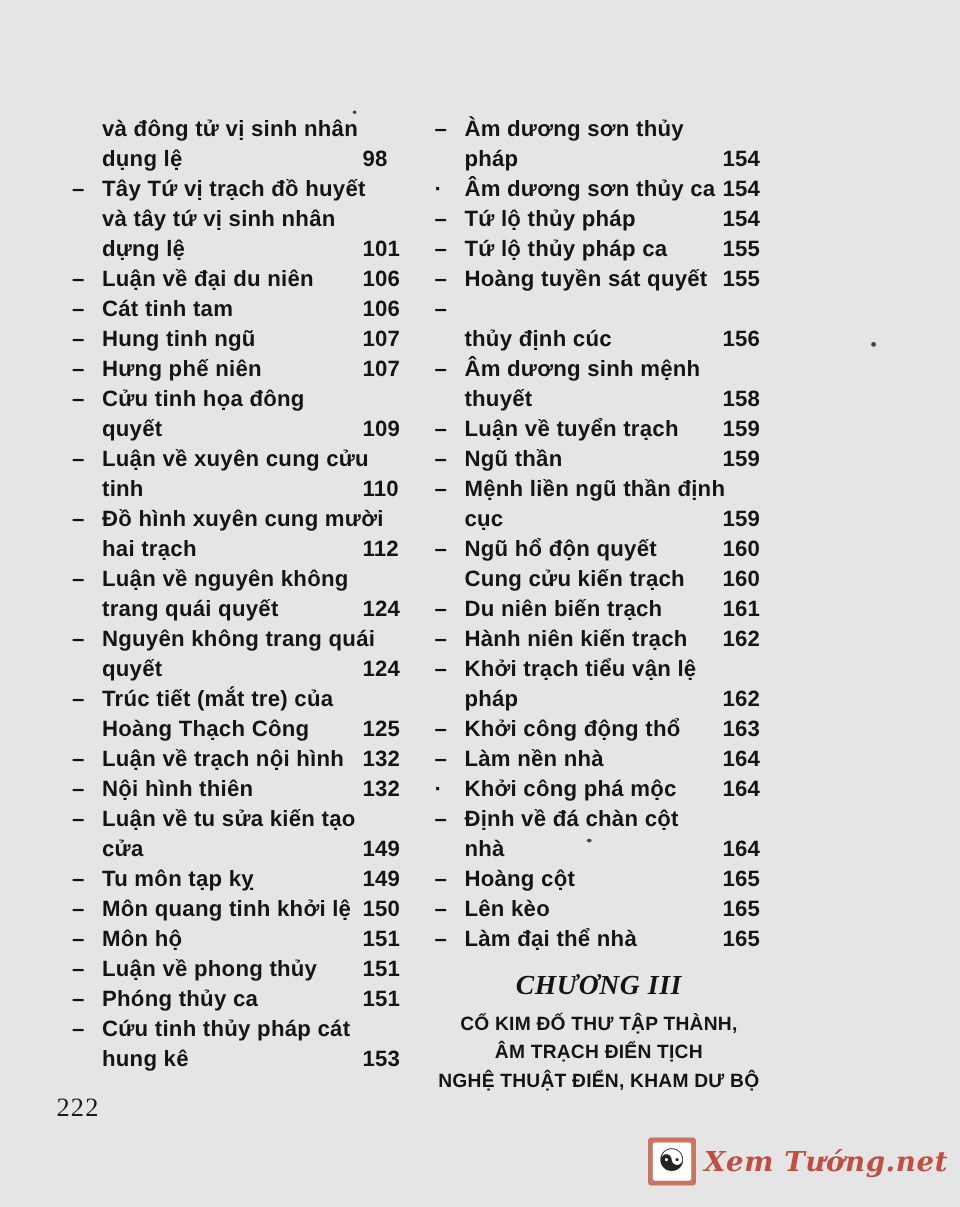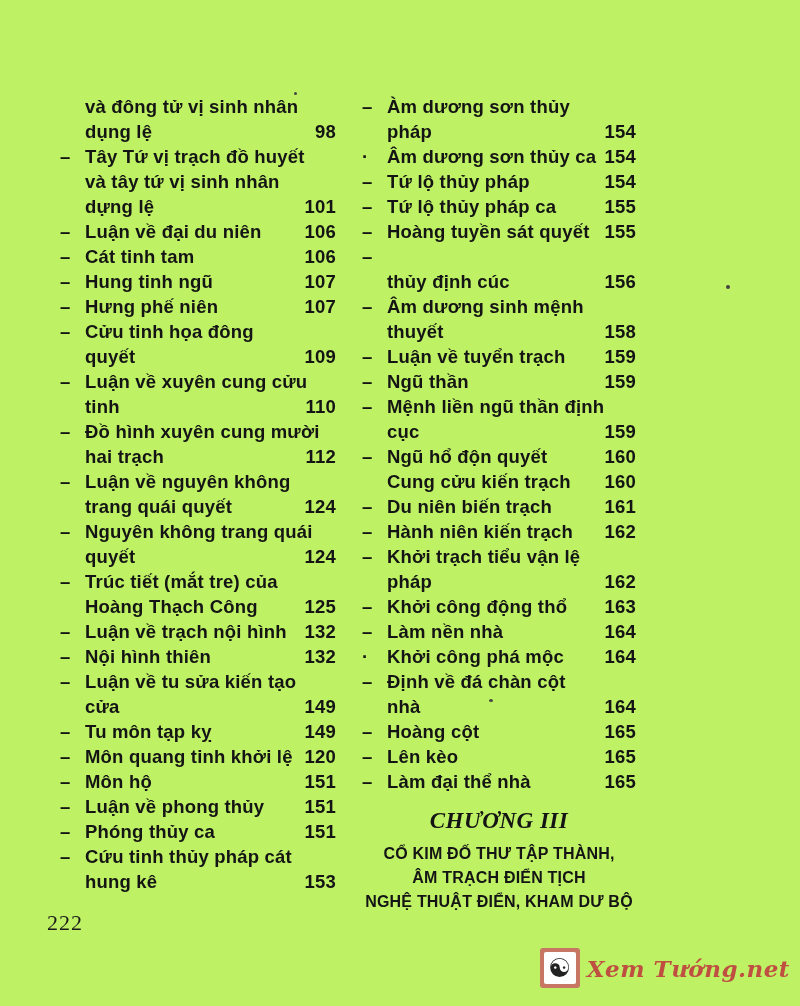--- a/index.html
+++ b/index.html
@@ -1,26 +1,26 @@
 <!DOCTYPE html>
 <html><head>
 <meta charset="utf-8">
 <style>
   html,body{margin:0;padding:0;}
   .page{
-    position:relative;width:800px;height:1006px;background:#bef264;
+    position:relative;width:800px;height:1006px;background:#e5e5e5;
     font-family:"Liberation Sans",sans-serif;color:#141414;overflow:hidden;
   }
   .toc-col{position:absolute;top:96px;}
   .toc-col-left{left:60px;width:276px;}
   .toc-col-right{left:362px;width:274px;}
   .toc-line{display:flex;align-items:baseline;height:25px;font-weight:bold;font-size:18.5px;letter-spacing:.2px;}
   .dash{flex:none;width:25px;}
   .txt{flex:1;white-space:nowrap;overflow:visible;}
-  .pg{flex:none;text-align:right;min-width:34px;}
+  .pg{flex:none;min-width:34px;}
   .chapter{position:absolute;left:362px;top:792px;width:274px;text-align:center;}
   .chapter-title{
     font-family:"Liberation Serif",serif;font-style:italic;font-weight:bold;
     font-size:23px;letter-spacing:.5px;margin-bottom:8px;margin-top:16px;
   }
   .chapter-sub{font-weight:bold;font-size:16px;line-height:24px;letter-spacing:.2px;}
   .folio{
     position:absolute;left:47px;top:910px;
     font-family:"Liberation Serif",serif;font-size:22px;letter-spacing:1px;color:#1a1a1a;
   }
@@ -177,21 +177,21 @@
         <span class="pg">149</span>
       </div>
       <div class="toc-line">
         <span class="dash">–</span>
         <span class="txt">Tu môn tạp kỵ</span>
         <span class="pg">149</span>
       </div>
       <div class="toc-line">
         <span class="dash">–</span>
         <span class="txt">Môn quang tinh khởi lệ</span>
-        <span class="pg">120</span>
+        <span class="pg">150</span>
       </div>
       <div class="toc-line">
         <span class="dash">–</span>
         <span class="txt">Môn hộ</span>
         <span class="pg">151</span>
       </div>
       <div class="toc-line">
         <span class="dash">–</span>
         <span class="txt">Luận về phong thủy</span>
         <span class="pg">151</span>

